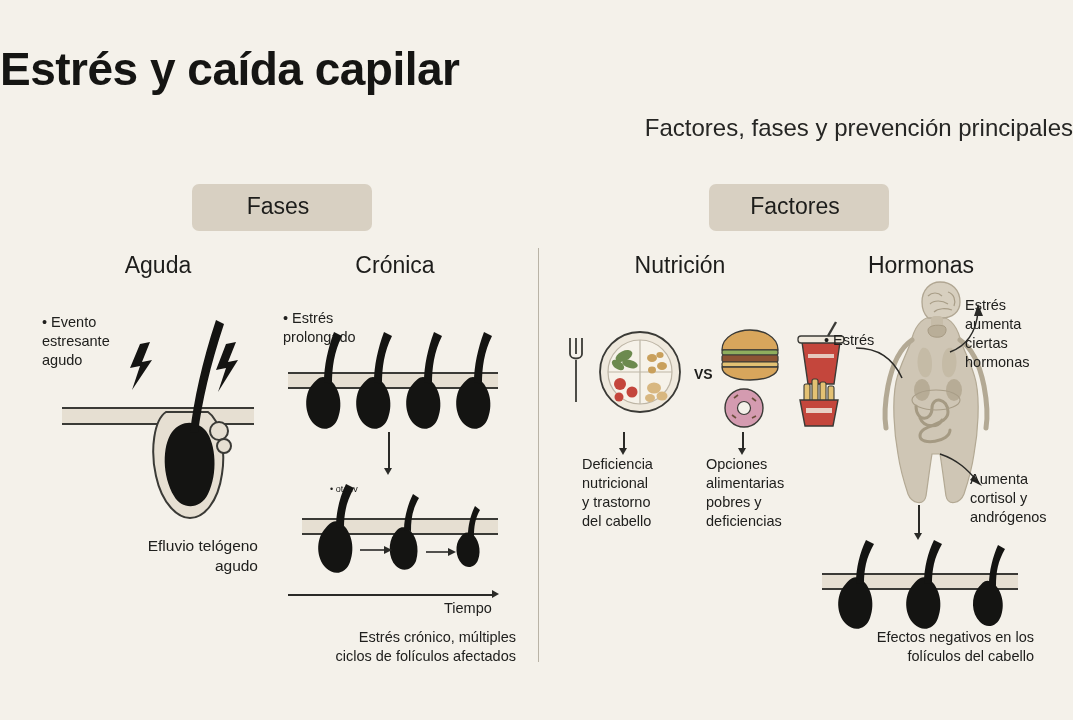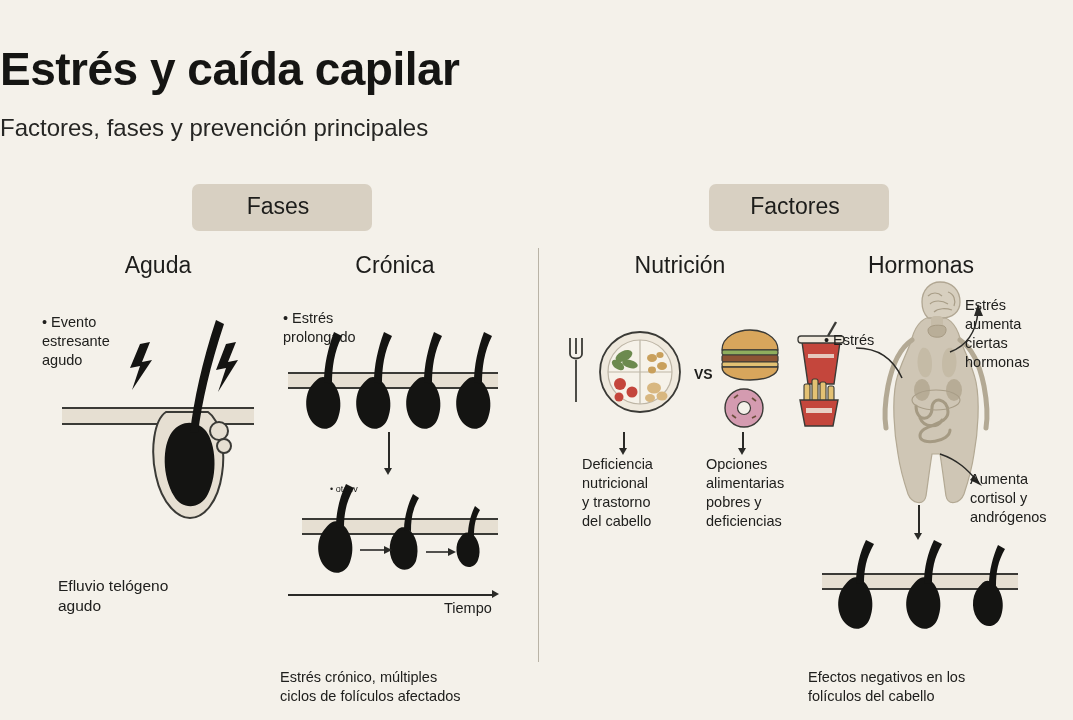--- a/index.html
+++ b/index.html
@@ -26,21 +26,21 @@
     font-size: 46px;
     font-weight: bold;
     letter-spacing: -0.5px;
     color: #151513;
   }
   #subtitle {
     position: absolute;
     top: 114px;
     left: 0;
     width: 100%;
-    text-align: left;
+    text-align: right;
     font-size: 24px;
     color: #262624;
   }
   
   .chip {
     position: absolute;
     background: #d8d0c2;
     border-radius: 7px;
     font-size: 23px;
     text-align: center;
@@ -69,21 +69,21 @@
     height: 414px;
     background: #b9b3a6;
   }
   
   .txt {
     position: absolute;
     font-size: 14.5px;
     line-height: 1.32;
     color: #20201e;
   }
-  .txt.c { text-align: left; margin-top: 40px; }
+  .txt.c { text-align: right; }
   .txt.l { text-align: left; }
   .txt.bigger { font-size: 15.5px; }
   .bullet::before {
     content: "\2022\00a0";
   }
   
   .scalp {
     position: absolute;
     background: #e6dfd2;
     border-top: 2px solid #3a3a36;

